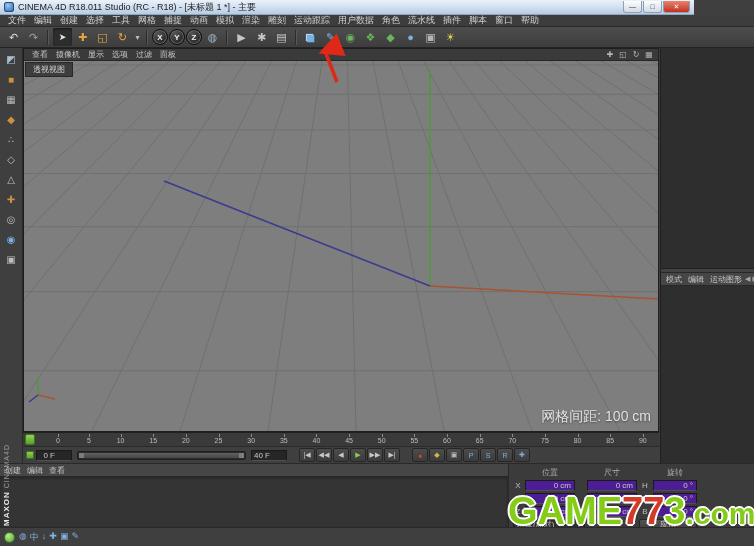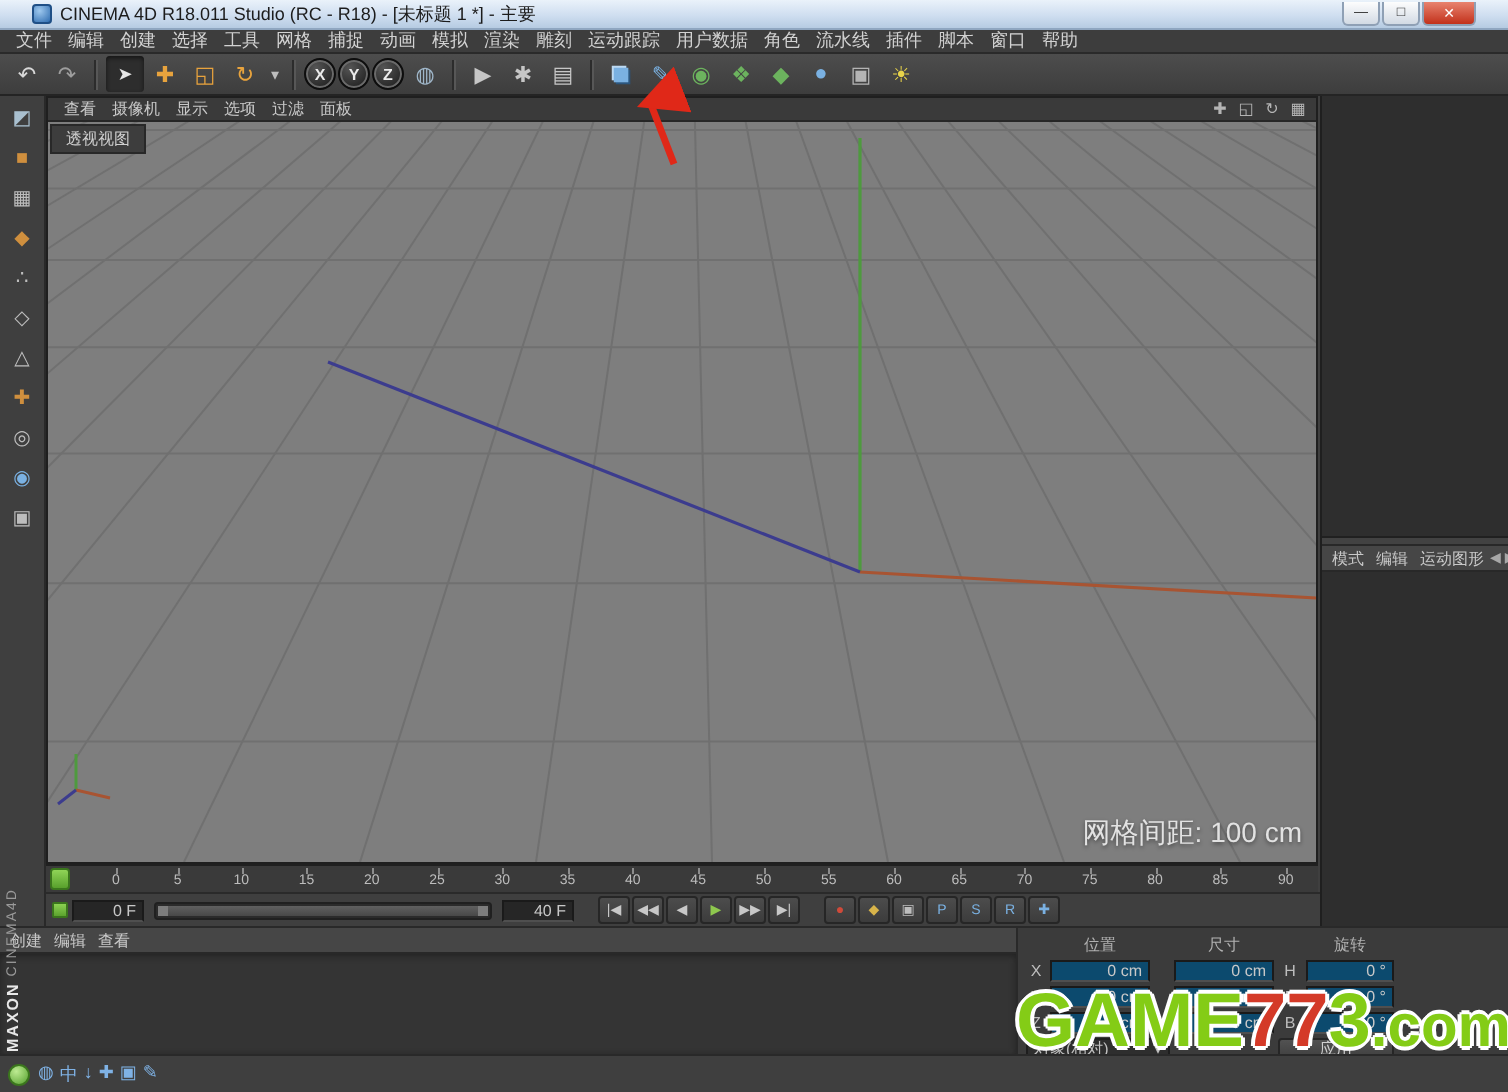--- a/index.html
+++ b/index.html
@@ -6,24 +6,24 @@
   html,body { width:754px; height:546px; overflow:hidden; }
   body {
     position:relative;
     background:#3f3f3f;
     font-family:"Liberation Sans","DejaVu Sans",sans-serif;
     user-select:none;
   }
 
   
   .titlebar {
-    position:absolute; left:0; top:0; width:754px; height:15px;
+    position:absolute; left:0; top:0; width:694px; height:15px;
     background:linear-gradient(#eaf2fa,#cfdef0 55%,#b6cbe2);
     border-bottom:1px solid #8fa6c0;
-    display:flex; align-items:center; padding:0 16px; gap:4px;
+    display:flex; align-items:center; padding:0 4px; gap:4px;
     font-size:9px; color:#1c1c1c; z-index:30;
   }
   .app-icon { width:10px; height:10px; border-radius:2px;
     background:radial-gradient(circle at 35% 30%,#9ec8ee,#2e6cb0); border:1px solid #1f4f86; }
   .win-controls { margin-left:auto; display:flex; }
   .win-btn {
     width:19px; height:12px; display:flex; align-items:center; justify-content:center;
     font-size:7px; color:#333; background:linear-gradient(#fdfdfd,#d2dae4);
     border:1px solid #8fa0b5; border-top:none; border-radius:0 0 3px 3px; margin-left:1px;
   }
@@ -118,21 +118,21 @@
 
   
   .transport {
     position:absolute; left:23px; top:446px; width:731px; height:17px;
     background:#3f3f3f; border-top:1px solid #2a2a2a;
     display:flex; align-items:center; gap:2px; padding:0 3px; z-index:6;
   }
   .mini-green { width:8px; height:8px; background:linear-gradient(#8cd152,#5ca32e); border:1px solid #3b761d; border-radius:1px; }
   .tfield {
     width:36px; height:11px; background:#262626; border:1px solid #1a1a1a; border-bottom-color:#4f4f4f;
-    color:#c8c8c8; font-size:8px; display:flex; align-items:center; justify-content:flex-end; padding-right:3px;
+    color:#c8c8c8; font-size:8px; display:flex; align-items:center; justify-content:flex-end; padding-right:16px;
   }
   .range { flex:1; max-width:268px; height:9px; background:#2b2b2b; border:1px solid #202020; border-radius:2px; position:relative; margin:0 3px; }
   .range-bar { position:absolute; left:1px; right:1px; top:1px; bottom:1px; background:linear-gradient(#606060,#484848); border-radius:1px; }
   .range-cap { position:absolute; top:1px; bottom:1px; width:5px; background:#7d7d7d; }
   .range-cap.l { left:1px; } .range-cap.r { right:1px; }
   .pbt { width:16px; height:14px; display:flex; align-items:center; justify-content:center;
     background:linear-gradient(#4c4c4c,#3c3c3c); border:1px solid #262626; border-radius:2px; font-size:7px; color:#c8c8c8; }
   .transport .spacer { width:8px; }
   .transport .spacer2 { flex:1; }
 
@@ -148,21 +148,21 @@
     position:absolute; left:508px; top:463px; width:246px; height:64px;
     background:#3b3b3b; border-top:1px solid #292929; border-left:1px solid #292929;
     padding:2px 4px; z-index:5;
     display:grid; grid-template-columns:10px 50px 8px 50px 12px 44px; grid-auto-rows:12px; column-gap:2px; row-gap:1px;
     font-size:8px; color:#bdbdbd; align-items:center;
   }
   .coords .hdr { text-align:center; color:#b0b0b0; }
   .hdr.h-pos { grid-column:2; } .hdr.h-size { grid-column:4; } .hdr.h-rot { grid-column:6; }
   .coord-rows, .coord-row { display:contents; }
   .cfield {
-    height:11px; background:#0c4a6e; border:1px solid #1a1a1a; border-bottom-color:#4f4f4f;
+    height:11px; background:#4c1d95; border:1px solid #1a1a1a; border-bottom-color:#4f4f4f;
     color:#c8c8c8; display:flex; align-items:center; justify-content:flex-end; padding-right:3px; font-size:8px;
   }
   .cax { text-align:center; }
   .cmode { grid-column:1 / 4; height:11px; background:#2e2e2e; border:1px solid #1e1e1e;
     display:flex; align-items:center; justify-content:space-between; padding:0 3px; font-size:8px; color:#c0c0c0; }
   .capply { grid-column:5 / 7; height:11px; background:linear-gradient(#525252,#3f3f3f); border:1px solid #262626;
     display:flex; align-items:center; justify-content:center; font-size:8px; color:#d0d0d0; border-radius:2px; }
 
   
   .statusbar {

